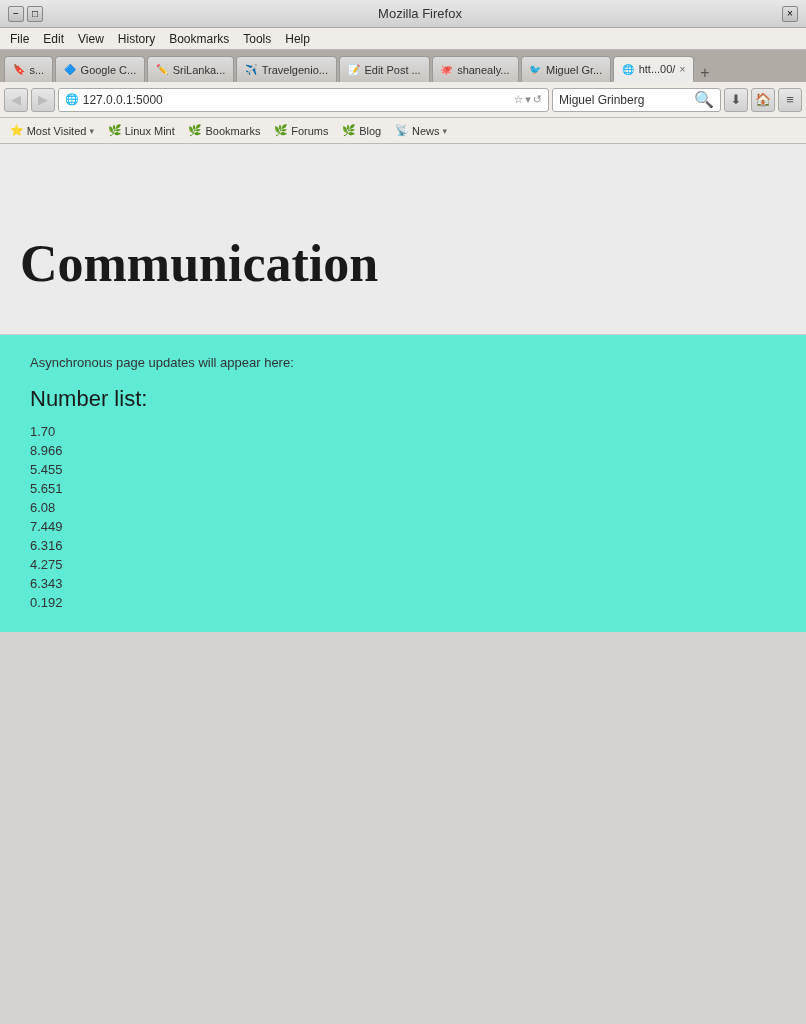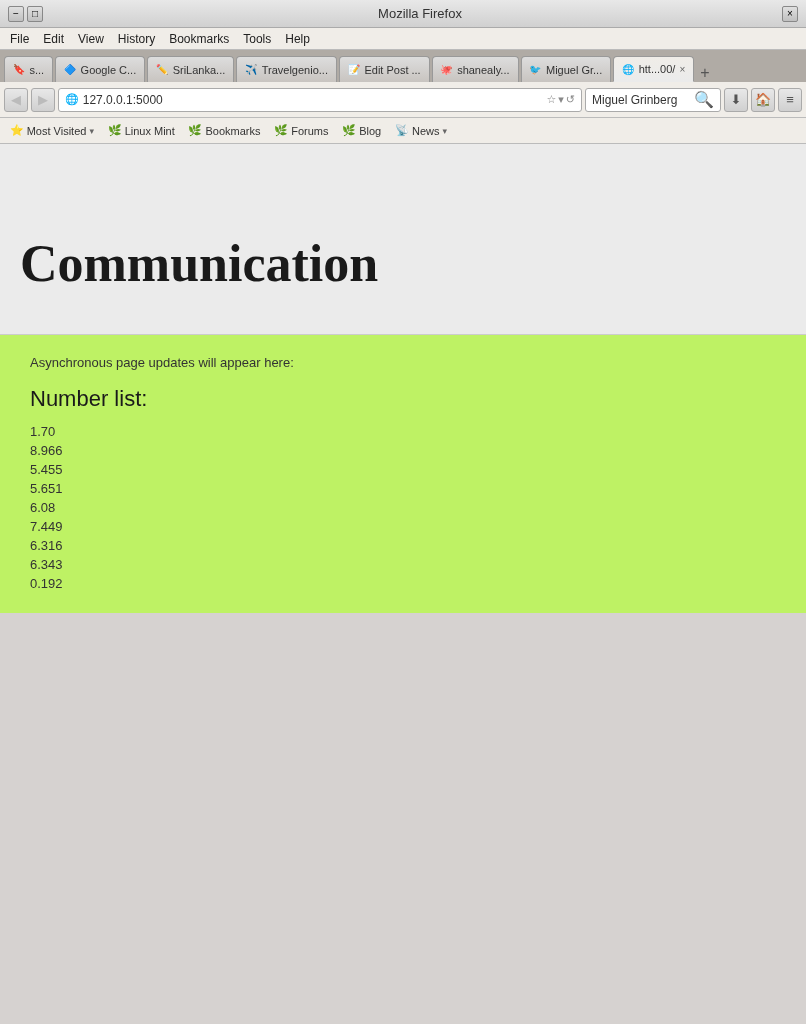--- a/index.html
+++ b/index.html
@@ -145,21 +145,21 @@
     .address-text { font-size: 12px; color: #333; flex: 1; }
     .address-actions { display: flex; gap: 2px; color: #888; font-size: 11px; }
     .search-bar {
       display: flex;
       align-items: center;
       background: white;
       border: 1px solid #aaa;
       border-radius: 3px;
       padding: 2px 6px;
       height: 24px;
-      width: 136px;
+      width: 169px;
       gap: 4px;
     }
     .search-text { font-size: 12px; color: #333; flex: 1; }
     .nav-extra-btn {
       width: 24px;
       height: 24px;
       background: linear-gradient(to bottom, #e8e8e8, #d0d0d0);
       border: 1px solid #aaa;
       border-radius: 3px;
       cursor: pointer;
@@ -214,21 +214,21 @@
       font-size: 52px;
       font-weight: bold;
       color: #1a1a1a;
       line-height: 1.15;
       font-family: serif;
     }
 
     
     .main-content {
       padding: 20px 30px;
-      background: #bef264;
+      background: #5eead4;
     }
     .async-info {
       font-size: 13px;
       color: #333;
       margin-bottom: 16px;
     }
     .number-list-title {
       font-size: 22px;
       font-weight: normal;
       color: #1a1a1a;
@@ -364,18 +364,19 @@
     <p class="async-info">Asynchronous page updates will appear here:</p>
     <p class="number-list-title">Number list:</p>
     <div id="number-list-container">
         <div class="number-item">1.70</div>
         <div class="number-item">8.966</div>
         <div class="number-item">5.455</div>
         <div class="number-item">5.651</div>
         <div class="number-item">6.08</div>
         <div class="number-item">7.449</div>
         <div class="number-item">6.316</div>
+        <div class="number-item">4.275</div>
         <div class="number-item">6.343</div>
         <div class="number-item">0.192</div>
       </div>
   </div>
 
 </div>
 
 </body></html>

